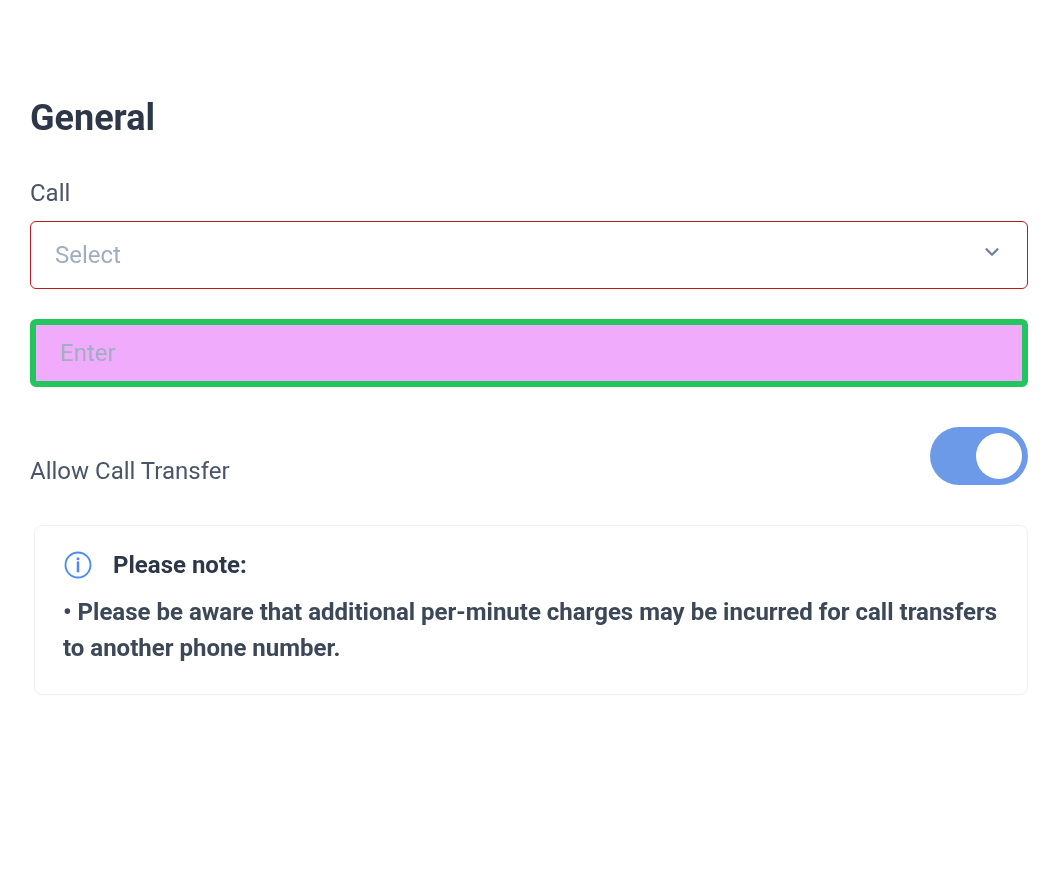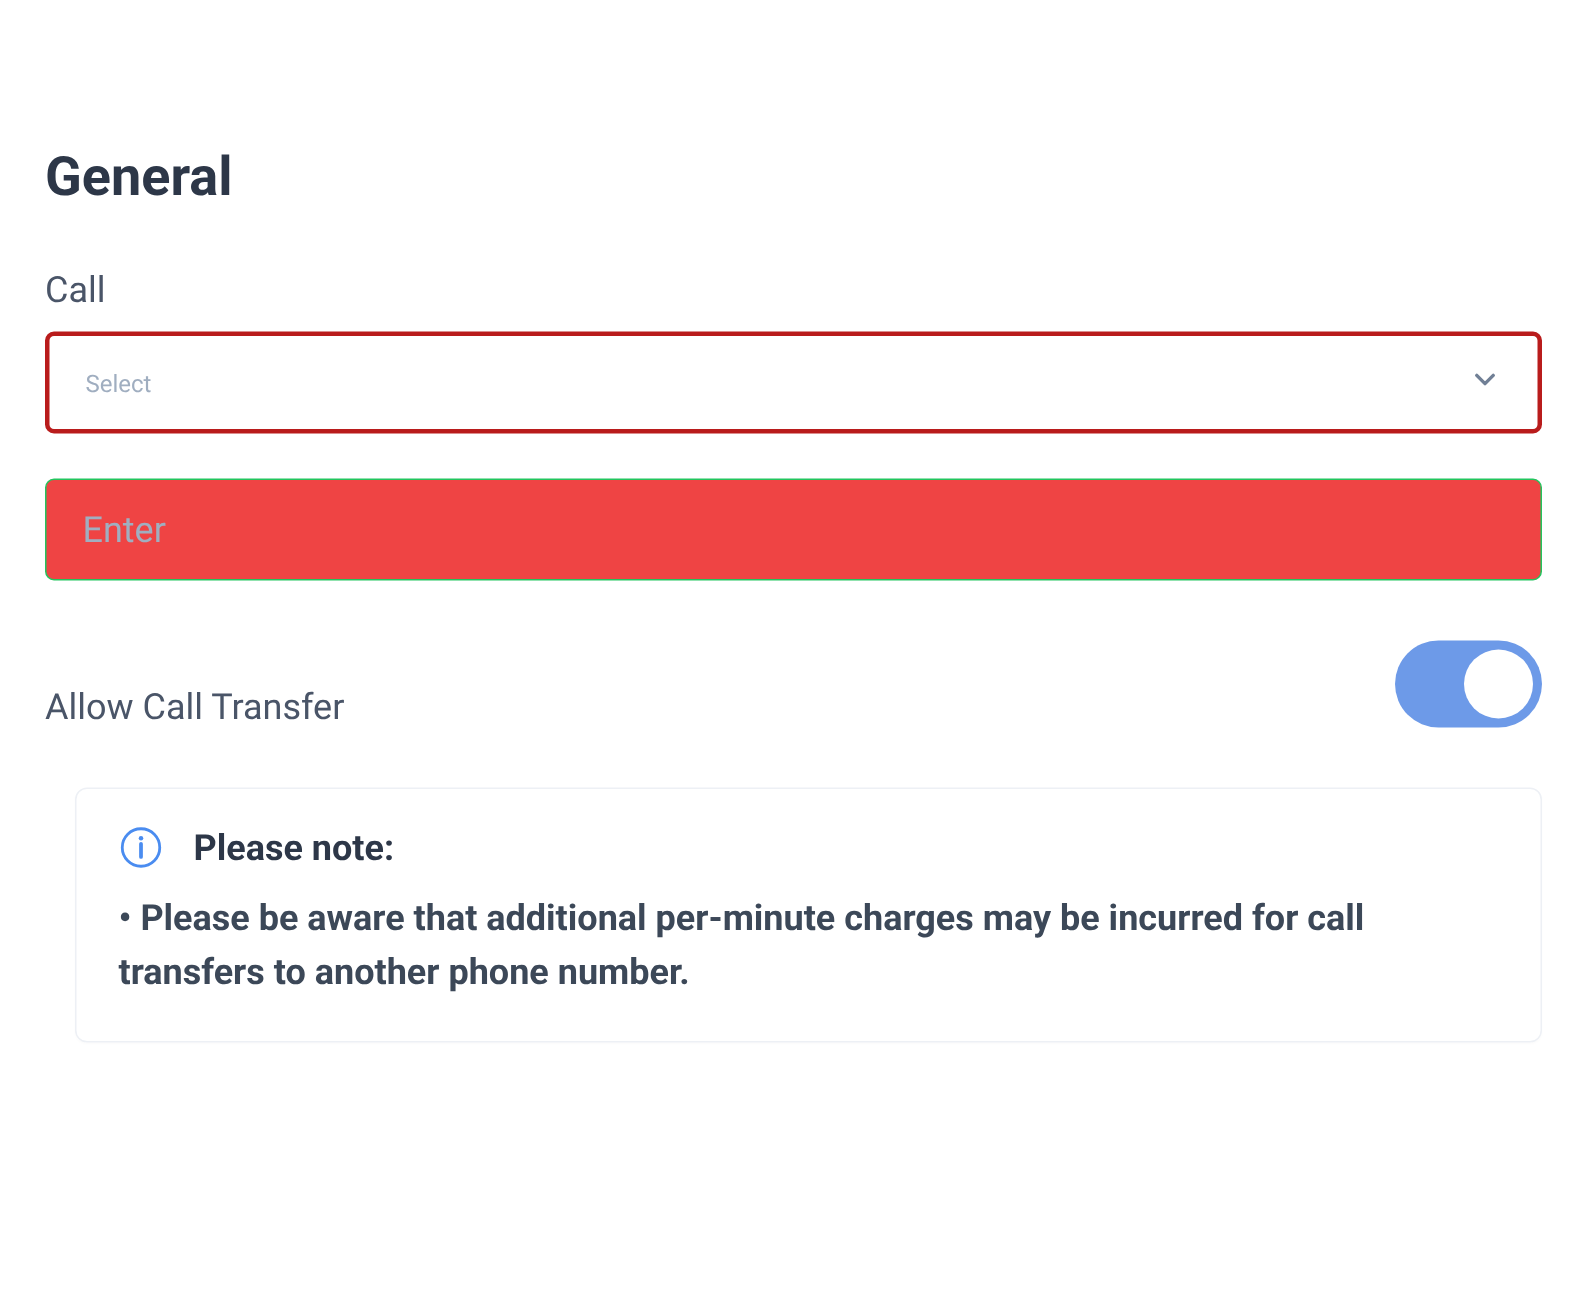--- a/index.html
+++ b/index.html
@@ -31,47 +31,47 @@
       margin-bottom: 14px;
       font-weight: 400;
     }
     .select-wrapper {
       position: relative;
       width: 100%;
     }
     .select-box {
       width: 100%;
       height: 68px;
-      border: 3px solid #b91c1c;
+      border: 1px solid #b91c1c;
       border-radius: 6px;
       padding: 0 24px;
-      font-size: 16px;
+      font-size: 24px;
       color: #a0aec0;
       background: #ffffff;
       display: flex;
       align-items: center;
       justify-content: space-between;
       cursor: pointer;
     }
     .select-placeholder {
       color: #a0aec0;
     }
     .chevron-icon {
       color: #718096;
       flex-shrink: 0;
     }
     .text-input {
       width: 100%;
       height: 68px;
-      border: 1px solid #22c55e;
+      border: 6px solid #22c55e;
       border-radius: 6px;
       padding: 0 24px;
       font-size: 24px;
       color: #2d3748;
-      background: #ef4444;
+      background: #f0abfc;
       outline: none;
       font-family: inherit;
     }
     .text-input::placeholder {
       color: #a0aec0;
     }
     .toggle-row {
       display: flex;
       align-items: flex-end;
       justify-content: space-between;
@@ -98,21 +98,21 @@
       border-radius: 50%;
       position: absolute;
       top: 6px;
       right: 6px;
     }
     .note-box {
       border: 1px solid #edf0f5;
       border-radius: 8px;
       padding: 24px 28px 28px 28px;
       margin-top: 30px;
-      margin-left: 20px;
+      margin-left: 4px;
       margin-right: 0;
       box-shadow: 0 1px 2px rgba(0,0,0,0.02);
     }
     .note-header {
       display: flex;
       align-items: center;
       gap: 20px;
       margin-bottom: 14px;
     }
     .info-icon {

